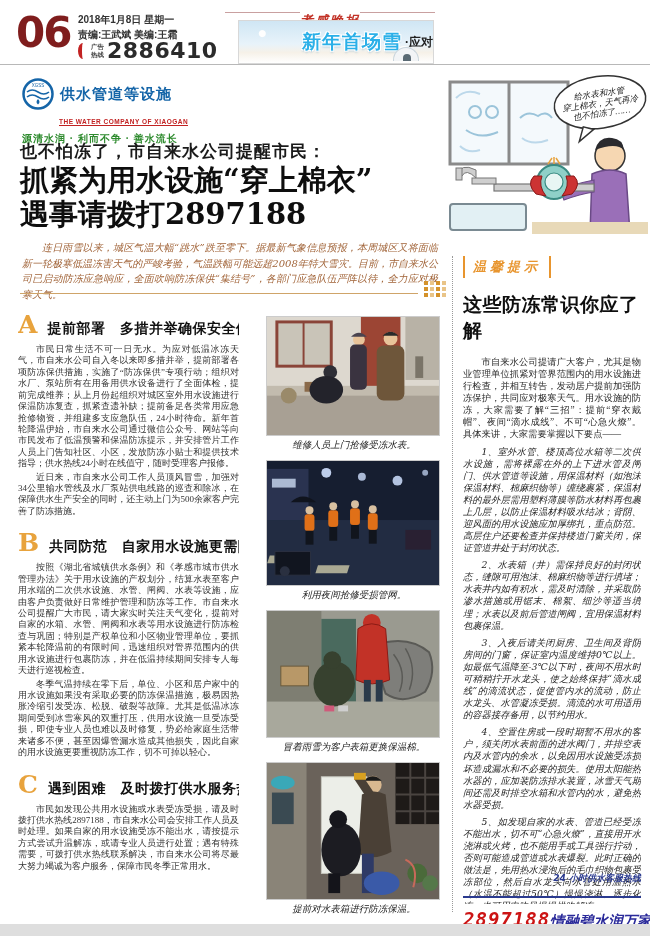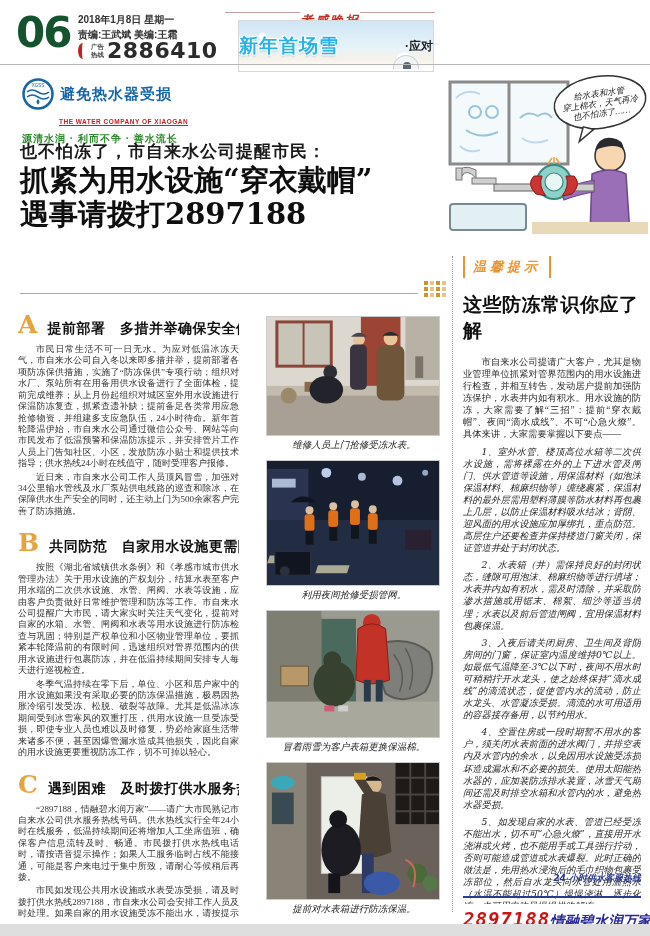--- a/index.html
+++ b/index.html
@@ -3,35 +3,35 @@
 <meta charset="utf-8">
 <style>
   * { margin:0; padding:0; box-sizing:border-box; }
   html,body { background:#cfcfcf; }
   .page {
     position:relative; width:650px; height:936px; background:#fff;
     margin:0 auto; overflow:hidden;
     font-family:"Liberation Sans", sans-serif; color:#222;
   }
   
-  .pagenum { position:absolute; left:16px; top:8px; font-size:42px; font-weight:bold; color:#14532d; letter-spacing:-2px; font-family:"DejaVu Sans", sans-serif;}
+  .pagenum { position:absolute; left:16px; top:8px; font-size:42px; font-weight:bold; color:#7f1d1d; letter-spacing:-2px; font-family:"DejaVu Sans", sans-serif;}
   .hdr-meta { position:absolute; left:78px; top:13px; font-size:10px; color:#333; line-height:1.45; font-weight:bold;}
   .hdr-phone { position:absolute; left:78px; top:38px; display:flex; align-items:center; }
   .phone-ico { width:10px; height:16px; border-left:4px solid #c22222; border-radius:50% 0 0 50%; margin-right:3px; }
   .ad-lbl { font-size:6.5px; color:#444; line-height:1.2; font-weight:bold; margin-right:3px;}
   .ad-num { font-size:22px; font-weight:bold; color:#2b2b2b; font-family:"DejaVu Sans", sans-serif; letter-spacing:0.5px;}
   .masthead { position:absolute; left:225px; top:12px; width:210px; text-align:center; display:flex; align-items:flex-start; justify-content:center; }
   .masthead .line { flex:1; border-top:1px solid #c9a0a0; }
   .masthead .mh-txt { font-family:"DejaVu Serif", serif; font-style:italic; font-weight:bold; color:#c23227; font-size:13px; letter-spacing:2px; white-space:nowrap;}
-  .banner { position:absolute; left:238px; top:20px; width:196px; height:52px; border:1px solid #d8d8d8;
+  .banner { position:absolute; left:238px; top:20px; width:196px; height:44px; border:1px solid #d8d8d8;
     background:
       radial-gradient(circle at 85% 80%, #ffffff 0 8px, transparent 9px),
       radial-gradient(circle at 12% 30%, #fefefe 0 3px, transparent 4px),
       linear-gradient(180deg,#cfe6f4 0%, #e8f3fa 55%, #f6f1e8 75%, #ffffff 100%);
-    display:flex; align-items:center; justify-content:space-between; gap:3px; overflow:hidden;}
+    display:flex; align-items:center; justify-content:flex-end; gap:3px; overflow:hidden;}
   .banner-main { font-size:19px; font-weight:900; color:#2bb0e8; letter-spacing:1px;
     text-shadow:-1px -1px 0 #fff, 1px -1px 0 #fff, -1px 1px 0 #fff, 1px 1px 0 #fff, 0 2px 2px rgba(80,140,180,.4); white-space:nowrap;}
   .banner-sub { font-size:12px; font-weight:bold; color:#222; white-space:nowrap;}
   .igloo { position:absolute; right:14px; bottom:2px; width:26px; height:14px; background:#f2f4f6; border:1px solid #c8d4dc; border-bottom:none; border-radius:13px 13px 0 0;}
   .igloo:after { content:""; position:absolute; left:9px; bottom:0; width:8px; height:7px; background:#5a6a74; border-radius:4px 4px 0 0;}
   .hdr-rule { position:absolute; left:0; top:64px; width:650px; border-top:1px solid #b8b8b8; }
   
   .company { position:absolute; left:22px; top:78px; }
   .co-row { display:flex; align-items:center; gap:6px; }
   .co-name { font-size:15px; font-weight:bold; color:#1565a8; letter-spacing:1px;}
@@ -110,29 +110,29 @@
 
   <div class="company">
     <div class="co-row">
       <svg width="32" height="32" viewBox="0 0 32 32">
         <circle cx="16" cy="16" r="14.5" fill="#ffffff" stroke="#1565a8" stroke-width="2.5"></circle>
         <text x="16" y="9" font-size="4.5" fill="#1565a8" text-anchor="middle" font-family="sans-serif">XGSS</text>
         <path d="M5 14 q5 -4 11 0 q6 4 11 0" fill="none" stroke="#1565a8" stroke-width="1.6"></path>
         <path d="M5 19 q5 -4 11 0 q6 4 11 0" fill="none" stroke="#1565a8" stroke-width="1.6"></path>
         <path d="M16 21 q3 3 0 5.5 q-3 -2.5 0 -5.5" fill="#1565a8"></path>
       </svg>
-      <span class="co-name">避免热水器受损</span>
+      <span class="co-name">供水管道等设施</span>
     </div>
     <span class="co-en">THE WATER COMPANY OF XIAOGAN</span><br>
     <span class="co-slogan">源清水润 · 利而不争 · 善水流长</span>
   </div>
 
   <div class="kicker">也不怕冻了，市自来水公司提醒市民：</div>
   <div class="headline">
-    <div>抓紧为用水设施“穿衣戴帽”</div>
+    <div>抓紧为用水设施“穿上棉衣”</div>
     <div>遇事请拨打2897188</div>
   </div>
 
   <div class="cartoon">
     <svg width="206" height="162" viewBox="0 0 206 162">
       <rect x="0" y="0" width="206" height="162" fill="#ffffff"></rect>
 
       <g>
         <rect x="8" y="10" width="118" height="82" fill="#f4f9fc" stroke="#8a8a8a" stroke-width="3"></rect>
         <line x1="67" y1="10" x2="67" y2="92" stroke="#8a8a8a" stroke-width="3"></line>
@@ -173,20 +173,21 @@
         <path d="M34 106 q-10 -10 -14 -2 l-4 0 q2 -14 18 -6 z" fill="#cfcfcf" stroke="#777"></path>
         <rect x="14" y="96" width="6" height="12" fill="#cfcfcf" stroke="#777"></rect>
       </g>
       <g>
         <rect x="8" y="132" width="76" height="26" rx="3" fill="#e2f0f4" stroke="#7a8a92" stroke-width="2"></rect>
         <rect x="90" y="150" width="116" height="12" fill="#e8d9b8"></rect>
       </g>
     </svg>
   </div>
 
+  <div class="intro">连日雨雪以来，城区气温大幅“跳水”跌至零下。据最新气象信息预报，本周城区又将面临新一轮极寒低温冻害天气的严峻考验，气温跌幅可能远超2008年特大雪灾。目前，市自来水公司已启动防冻应急响应，全面吹响防冻保供“集结号”，各部门应急队伍严阵以待，全力应对极寒天气。</div>
   <div class="intro-rule"></div>
   <div class="dots">
     <i></i>
       <i></i>
       <i></i>
       <i></i>
       <i></i>
       <i></i>
       <i></i>
       <i></i>
@@ -211,21 +212,20 @@
         <span class="sec-title">共同防范　自家用水设施更需防冻</span>
       </div>
       <p>按照《湖北省城镇供水条例》和《孝感市城市供水管理办法》关于用水设施的产权划分，结算水表至客户用水端的二次供水设施、水管、闸阀、水表等设施，应由客户负责做好日常维护管理和防冻等工作。市自来水公司提醒广大市民，请大家实时关注天气变化，提前对自家的水箱、水管、闸阀和水表等用水设施进行防冻检查与巩固；特别是产权单位和小区物业管理单位，要抓紧本轮降温前的有限时间，迅速组织对管界范围内的供用水设施进行包裹防冻，并在低温持续期间安排专人每天进行巡视检查。</p>
       <p>冬季气温持续在零下后，单位、小区和居户家中的用水设施如果没有采取必要的防冻保温措施，极易因热胀冷缩引发受冻、松脱、破裂等故障。尤其是低温冰冻期间受到冰雪寒风的双重打压，供用水设施一旦受冻受损，即使专业人员也难以及时修复，势必给家庭生活带来诸多不便，甚至因爆管漏水造成其他损失，因此自家的用水设施更要重视防冻工作，切不可掉以轻心。</p>
     </div>
     <div class="sec">
       <div class="sec-head">
         <span class="sec-letter">C</span>
         <span class="sec-title">遇到困难　及时拨打供水服务热线</span>
       </div>
-      <p>“2897188，情融碧水润万家”——请广大市民熟记市自来水公司供水服务热线号码。供水热线实行全年24小时在线服务，低温持续期间还将增加人工坐席值班，确保客户信息流转及时、畅通。市民拨打供水热线电话时，请按语音提示操作；如果人工服务临时占线不能接通，可能是客户来电过于集中所致，请耐心等候稍后再拨。</p>
       <p>市民如发现公共用水设施或水表受冻受损，请及时拨打供水热线2897188，市自来水公司会安排工作人员及时处理。如果自家的用水设施受冻不能出水，请按提示方式尝试升温解冻，或请专业人员进行处置；遇有特殊需要，可拨打供水热线联系解决，市自来水公司将尽最大努力竭诚为客户服务，保障市民冬季正常用水。</p>
     </div>
   </div>
 
   <div class="midcol">
     <svg class="photo" height="120" viewBox="0 0 174 120" preserveAspectRatio="none">
       <rect width="174" height="120" fill="#ddd8cf"></rect>
       <rect x="140" y="0" width="34" height="64" fill="#b8b2a6"></rect>
       <rect x="10" y="5" width="55" height="45" fill="#c9c4b8" stroke="#8a4438" stroke-width="3"></rect>
       <line x1="37" y1="5" x2="37" y2="50" stroke="#8a4438" stroke-width="2"></line>
@@ -325,21 +325,21 @@
     </svg>
     <div class="caption">提前对水表箱进行防冻保温。</div>
   </div>
 
   <div class="vdiv"></div>
 
   <div class="rightcol">
     <span class="tips-tag">温馨提示</span>
     <div class="tips-title">这些防冻常识你应了解</div>
     <div class="tips-body">
-      <p>市自来水公司提请广大客户，尤其是物业管理单位抓紧对管界范围内的用水设施进行检查，并相互转告，发动居户提前加强防冻保护，水表井内如有积水。用水设施的防冻，大家需要了解“三招”：提前“穿衣戴帽”、夜间“滴水成线”、不可“心急火燎”。具体来讲，大家需要掌握以下要点——</p>
+      <p>市自来水公司提请广大客户，尤其是物业管理单位抓紧对管界范围内的用水设施进行检查，并相互转告，发动居户提前加强防冻保护，共同应对极寒天气。用水设施的防冻，大家需要了解“三招”：提前“穿衣戴帽”、夜间“滴水成线”、不可“心急火燎”。具体来讲，大家需要掌握以下要点——</p>
       <p class="kai">1、室外水管、楼顶高位水箱等二次供水设施，需将裸露在外的上下进水管及闸门、供水管道等设施，用保温材料（如泡沫保温材料、棉麻织物等）缠绕裹紧，保温材料的最外层需用塑料薄膜等防水材料再包裹上几层，以防止保温材料吸水结冰；背阴、迎风面的用水设施应加厚绑扎，重点防范。高层住户还要检查并保持楼道门窗关闭，保证管道井处于封闭状态。</p>
       <p class="kai">2、水表箱（井）需保持良好的封闭状态，缝隙可用泡沫、棉麻织物等进行填堵；水表井内如有积水，需及时清除，并采取防渗水措施或用锯末、棉絮、细沙等适当填埋；水表以及前后管道闸阀，宜用保温材料包裹保温。</p>
       <p class="kai">3、入夜后请关闭厨房、卫生间及背阴房间的门窗，保证室内温度维持0℃以上。如最低气温降至-3℃以下时，夜间不用水时可稍稍拧开水龙头，使之始终保持“滴水成线”的滴流状态，促使管内水的流动，防止水龙头、水管凝冻受损。滴流的水可用适用的容器接存备用，以节约用水。</p>
       <p class="kai">4、空置住房或一段时期暂不用水的客户，须关闭水表前面的进水阀门，并排空表内及水管内的余水，以免因用水设施受冻损坏造成漏水和不必要的损失。使用太阳能热水器的，应加装防冻排水装置，冰雪天气期间还需及时排空水箱和水管内的水，避免热水器受损。</p>
       <p class="kai">5、如发现自家的水表、管道已经受冻不能出水，切不可“心急火燎”，直接用开水浇淋或火烤，也不能用手或工具强行拧动，否则可能造成管道或水表爆裂。此时正确的做法是，先用热水浸泡后的毛巾织物包裹受冻部位，然后自水龙头向水管处用温热水（水温不能超过50℃）慢慢浇淋、逐步化冻，也可用电吹风慢慢烘吹解冻。</p>
     </div>
   </div>
 
   <div class="foot">
     <div class="foot-top">24 小时供水客服热线</div>

